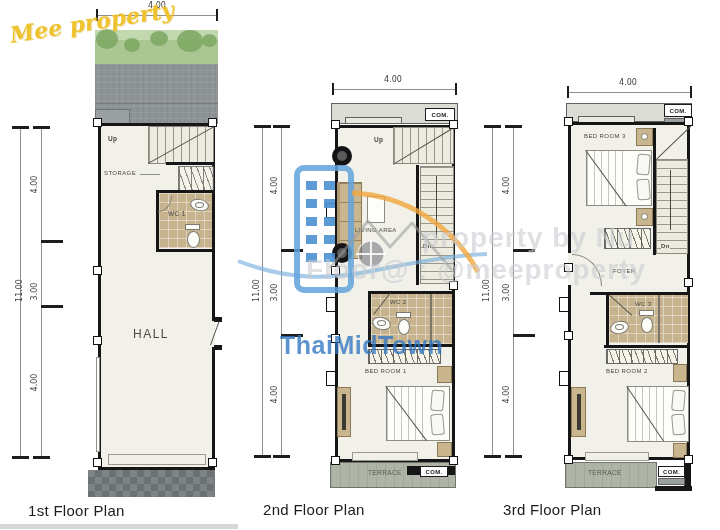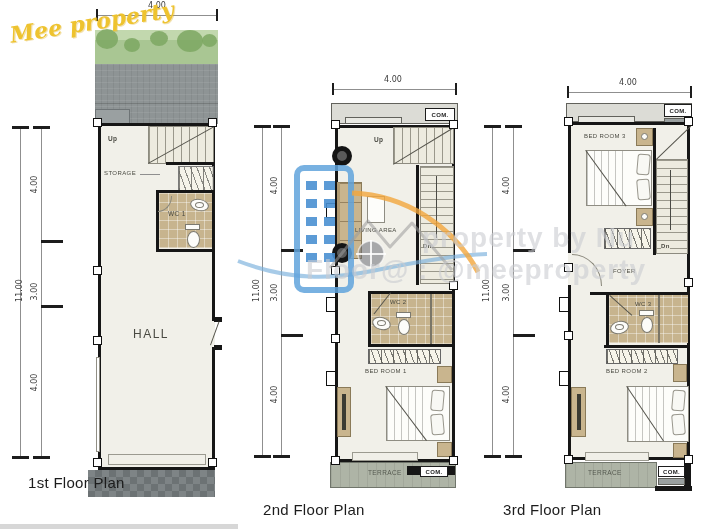--- a/index.html
+++ b/index.html
@@ -107,21 +107,21 @@
     <div class="a tick" style="left:12px;top:456px;width:17px;height:3px"></div>
     <div class="a dlab vrot" style="left:2px;top:286px;width:34px">11.00</div>
     <div class="a dim" style="left:41px;top:128px;width:1px;height:330px"></div>
     <div class="a tick" style="left:33px;top:126px;width:17px;height:3px"></div>
     <div class="a tick" style="left:41px;top:240px;width:22px;height:3px"></div>
     <div class="a tick" style="left:41px;top:305px;width:22px;height:3px"></div>
     <div class="a tick" style="left:33px;top:456px;width:17px;height:3px"></div>
     <div class="a dlab vrot" style="left:17px;top:180px;width:34px">4.00</div>
     <div class="a dlab vrot" style="left:17px;top:287px;width:34px">3.00</div>
     <div class="a dlab vrot" style="left:17px;top:378px;width:34px">4.00</div>
-    <div class="a title" style="left:28px;top:474px">1st Floor Plan</div>
+    <div class="a title" style="left:28px;top:502px">1st Floor Plan</div>
   </div>
 
   <div>
     <div class="a dim" style="left:333px;top:89px;width:123px;height:1px"></div>
     <div class="a tick" style="left:332px;top:83px;width:2px;height:12px"></div>
     <div class="a tick" style="left:455px;top:83px;width:2px;height:12px"></div>
     <div class="a dlab" style="left:363px;top:75px;width:60px">4.00</div>
 
     <div class="a strip" style="left:331px;top:103px;width:127px;height:21px"></div>
     <div class="a" style="left:345px;top:117px;width:57px;height:7px;background:#e9e9e3;border:1px solid #62625c"></div>
@@ -308,16 +308,17 @@
         <rect x="324" y="253" width="11" height="9"></rect>
     </g>
     <path d="M 352 193 A 150 150 0 0 1 478 272" stroke="rgba(242,166,60,.8)" stroke-width="5" fill="none"></path>
     <path d="M 330 268 L 368 221 L 390 247 L 412 223 L 452 270" stroke="rgba(155,155,155,.55)" stroke-width="3" fill="none" stroke-linejoin="round"></path>
     <circle cx="371" cy="254" r="13" fill="rgba(105,110,118,.55)"></circle>
     <line x1="356" y1="254" x2="386" y2="254" stroke="rgba(255,255,255,.85)" stroke-width="2"></line>
     <line x1="371" y1="240" x2="371" y2="268" stroke="rgba(255,255,255,.85)" stroke-width="2"></line>
     <circle cx="371" cy="254" r="13" fill="none" stroke="rgba(255,255,255,.6)" stroke-width="1.5"></circle>
   </svg>
   <div class="a wm-script" style="left:8px;top:22px">Mee property</div>
+  <div class="a wm-tmt-name" style="left:280px;top:331px">ThaiMidTown</div>
   <div class="a wm-line" style="left:422px;top:222px">property by Nu</div>
   <div class="a wm-line" style="left:306px;top:254px">Floor@ : @meeproperty</div>
   <div class="a" style="left:0;top:524px;width:238px;height:5px;background:#c9c9c9;opacity:.75"></div>
 </div>
 
 </body></html>

